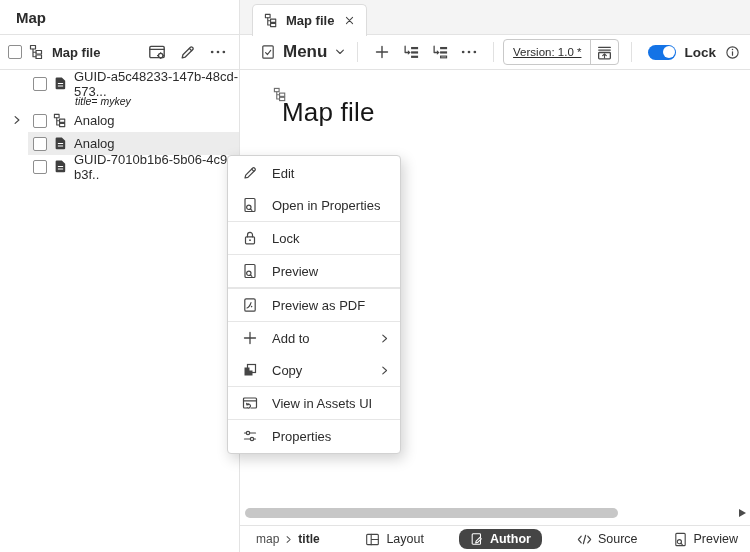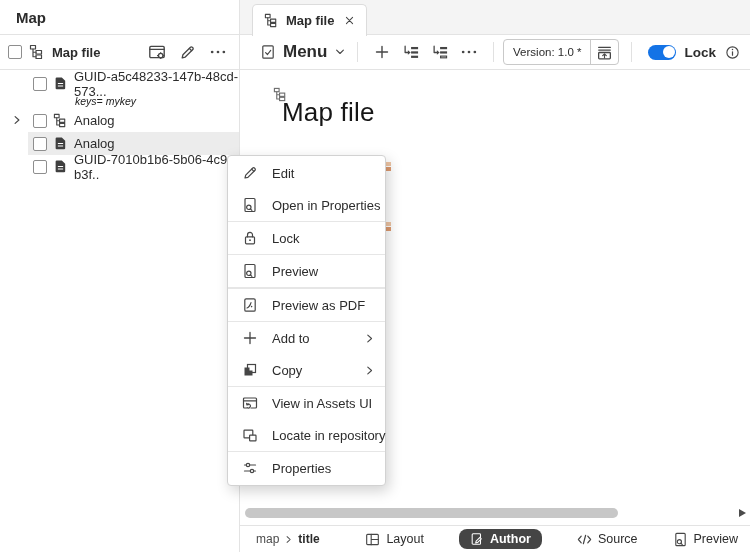--- a/index.html
+++ b/index.html
@@ -26,21 +26,21 @@
   .right { position:absolute; left:240px; top:0; width:510px; height:552px; background:#fff; }
   .tabbar { height:35px; background:#f4f4f4; border-bottom:1px solid #e3e3e3; position:relative; }
   .tab { position:absolute; left:12px; top:4px; height:32px; background:#fff; border:1px solid #dcdcdc; border-bottom:none; border-radius:5px 5px 0 0; display:flex; align-items:center; gap:7px; padding:0 11px; font-size:13px; font-weight:700; z-index:2; }
   .tab .close { margin-left:3px; }
 
   .toolbar { height:35px; border-bottom:1px solid #e3e3e3; display:flex; align-items:center; padding:0 10px 0 18px; background:#fff; }
   .menu-btn { display:flex; align-items:center; gap:7px; font-size:17px; font-weight:700; padding:4px 2px; }
   .vdiv { width:1px; height:20px; background:#e1e1e1; margin:0 9px; }
   .tbtn { width:30px; height:26px; display:flex; align-items:center; justify-content:center; }
   .tb-right { margin-left:auto; display:flex; align-items:center; }
-  .version-box { display:flex; align-items:center; height:26px; border:1px solid #c9c9c9; border-radius:4px; overflow:hidden; }
+  .version-box { display:flex; align-items:center; height:26px; border:1px solid #c9c9c9; border-radius:4px; overflow:hidden;text-decoration:underline; }
   .version-text { font-size:11.5px; padding:0 9px; white-space:nowrap; }
   .version-icon-btn { width:28px; height:26px; border-left:1px solid #c9c9c9; display:flex; align-items:center; justify-content:center; }
   .toggle { width:28px; height:15px; border-radius:8px; position:relative; margin:0 8px 0 4px; }
   .toggle .knob { position:absolute; right:1.5px; top:1.5px; width:12px; height:12px; border-radius:50%; background:#fff; }
   .lock-label { font-size:13.5px; font-weight:700; margin-right:9px; }
 
   .content { position:absolute; top:71px; left:0; right:0; bottom:27px; background:#fff; }
   .content-tree-icon { position:absolute; left:33px; top:16px; }
   .doc-title { position:absolute; left:42px; top:26px; font-size:26px; font-weight:400; color:#161616; letter-spacing:.2px; }
   .frag { position:absolute; width:5px; height:9px; background:linear-gradient(#eec5a4 0 4px,#ffffff 4px 5px,#dd9a6f 5px); }
@@ -48,21 +48,21 @@
   .hscroll-arrow { position:absolute; right:4px; top:438px; width:0; height:0; border-top:4.5px solid transparent; border-bottom:4.5px solid transparent; border-left:7px solid #4b4b4b; }
 
   .footer { position:absolute; left:0; right:0; bottom:0; height:27px; border-top:1px solid #e3e3e3; background:#fff; display:flex; align-items:center; padding:0 12px 0 16px; font-size:12px; }
   .crumb { display:flex; align-items:center; gap:5px; }
   .crumb .cur { font-weight:700; }
   .views { margin-left:auto; display:flex; align-items:center; gap:35px; font-size:12.5px; }
   .view-item { display:flex; align-items:center; gap:6px; }
   .view-item.pill { color:#fff; border-radius:8px; padding:3px 11px; font-weight:700; }
 
   
-  .context-menu { position:absolute; left:227px; top:155px; width:159px; background:#fff; border:1px solid #d2d2d2; border-radius:4px; box-shadow:3px 5px 14px rgba(0,0,0,.18); z-index:10; padding:1px 0; }
+  .context-menu { position:absolute; left:227px; top:155px; width:174px; background:#fff; border:1px solid #d2d2d2; border-radius:4px; box-shadow:3px 5px 14px rgba(0,0,0,.18); z-index:10; padding:1px 0; }
   .menu-item { height:32px; display:flex; align-items:center; gap:14px; padding:0 10px 0 14px; font-size:13px; color:#2c2c2c; }
   .menu-item .mlabel { flex:1; white-space:nowrap; }
   .menu-sep { height:1px; background:#e6e6e6; }
 </style>
 </head>
 <body>
 
 <div class="app">
 
   <aside class="left-panel">
@@ -108,21 +108,21 @@
       <div class="tree-row">
         <span class="checkbox"></span>
         <span>
           <svg width="15" height="15" viewBox="0 0 16 16">
               <path d="M4 1.5h5.4L13 5.1V13a1.2 1.2 0 0 1-1.2 1.2H4A1.2 1.2 0 0 1 2.8 13V2.7A1.2 1.2 0 0 1 4 1.5z" fill="#3f3f3f"></path>
               <path d="M5.2 8.1h5.6M5.2 10.6h5.6" stroke="#fff" stroke-width="1.1"></path>
             </svg>
         </span>
         <span>GUID-a5c48233-147b-48cd-573...</span>
       </div>
-      <div class="tree-sub">keys= mykey</div>
+      <div class="tree-sub">title= mykey</div>
 
       <div class="tree-row">
         <span class="chevron">
           <svg class="ic" width="12" height="12" viewBox="0 0 16 16">
               <path d="M5.5 3.5L10.5 8l-5 4.5" stroke-width="1.6"></path>
             </svg>
         </span>
         <span class="checkbox"></span>
         <span>
           <svg class="ic" width="15" height="15" viewBox="0 0 16 16">
@@ -417,29 +417,20 @@
     <div class="menu-item">
       <span>
         <svg class="ic" width="16" height="16" viewBox="0 0 16 16">
             <path d="M5 13h-2.5a1 1 0 0 1-1-1V4a1 1 0 0 1 1-1h11a1 1 0 0 1 1 1v8a1 1 0 0 1-1 1H9"></path>
             <path d="M1.5 5.8h13"></path>
             <path d="M5.2 12.6a2 2 0 1 0-.4-2.8M4.6 8.3l.2 1.6 1.6-.3" stroke-width="1.1"></path>
           </svg>
       </span>
       <span class="mlabel">View in Assets UI</span>
     </div>
-    <div class="menu-item">
-      <span>
-        <svg width="16" height="16" viewBox="0 0 16 16">
-            <rect x="2" y="3.2" width="8.8" height="7.6" rx="0.6" fill="none" stroke="#464646" stroke-width="1.2"></rect>
-            <rect x="7.6" y="8.2" width="6.4" height="5.6" rx="0.6" fill="#fff" stroke="#464646" stroke-width="1.2"></rect>
-          </svg>
-      </span>
-      <span class="mlabel">Locate in repository</span>
-    </div>
     <div class="menu-sep"></div>
 
     <div class="menu-item">
       <span>
         <svg class="ic" width="16" height="16" viewBox="0 0 16 16">
             <path d="M2.5 5h11"></path>
             <circle cx="6" cy="5" r="1.7" fill="#fff"></circle>
             <path d="M2.5 11h11"></path>
             <circle cx="10" cy="11" r="1.7" fill="#fff"></circle>
           </svg>

